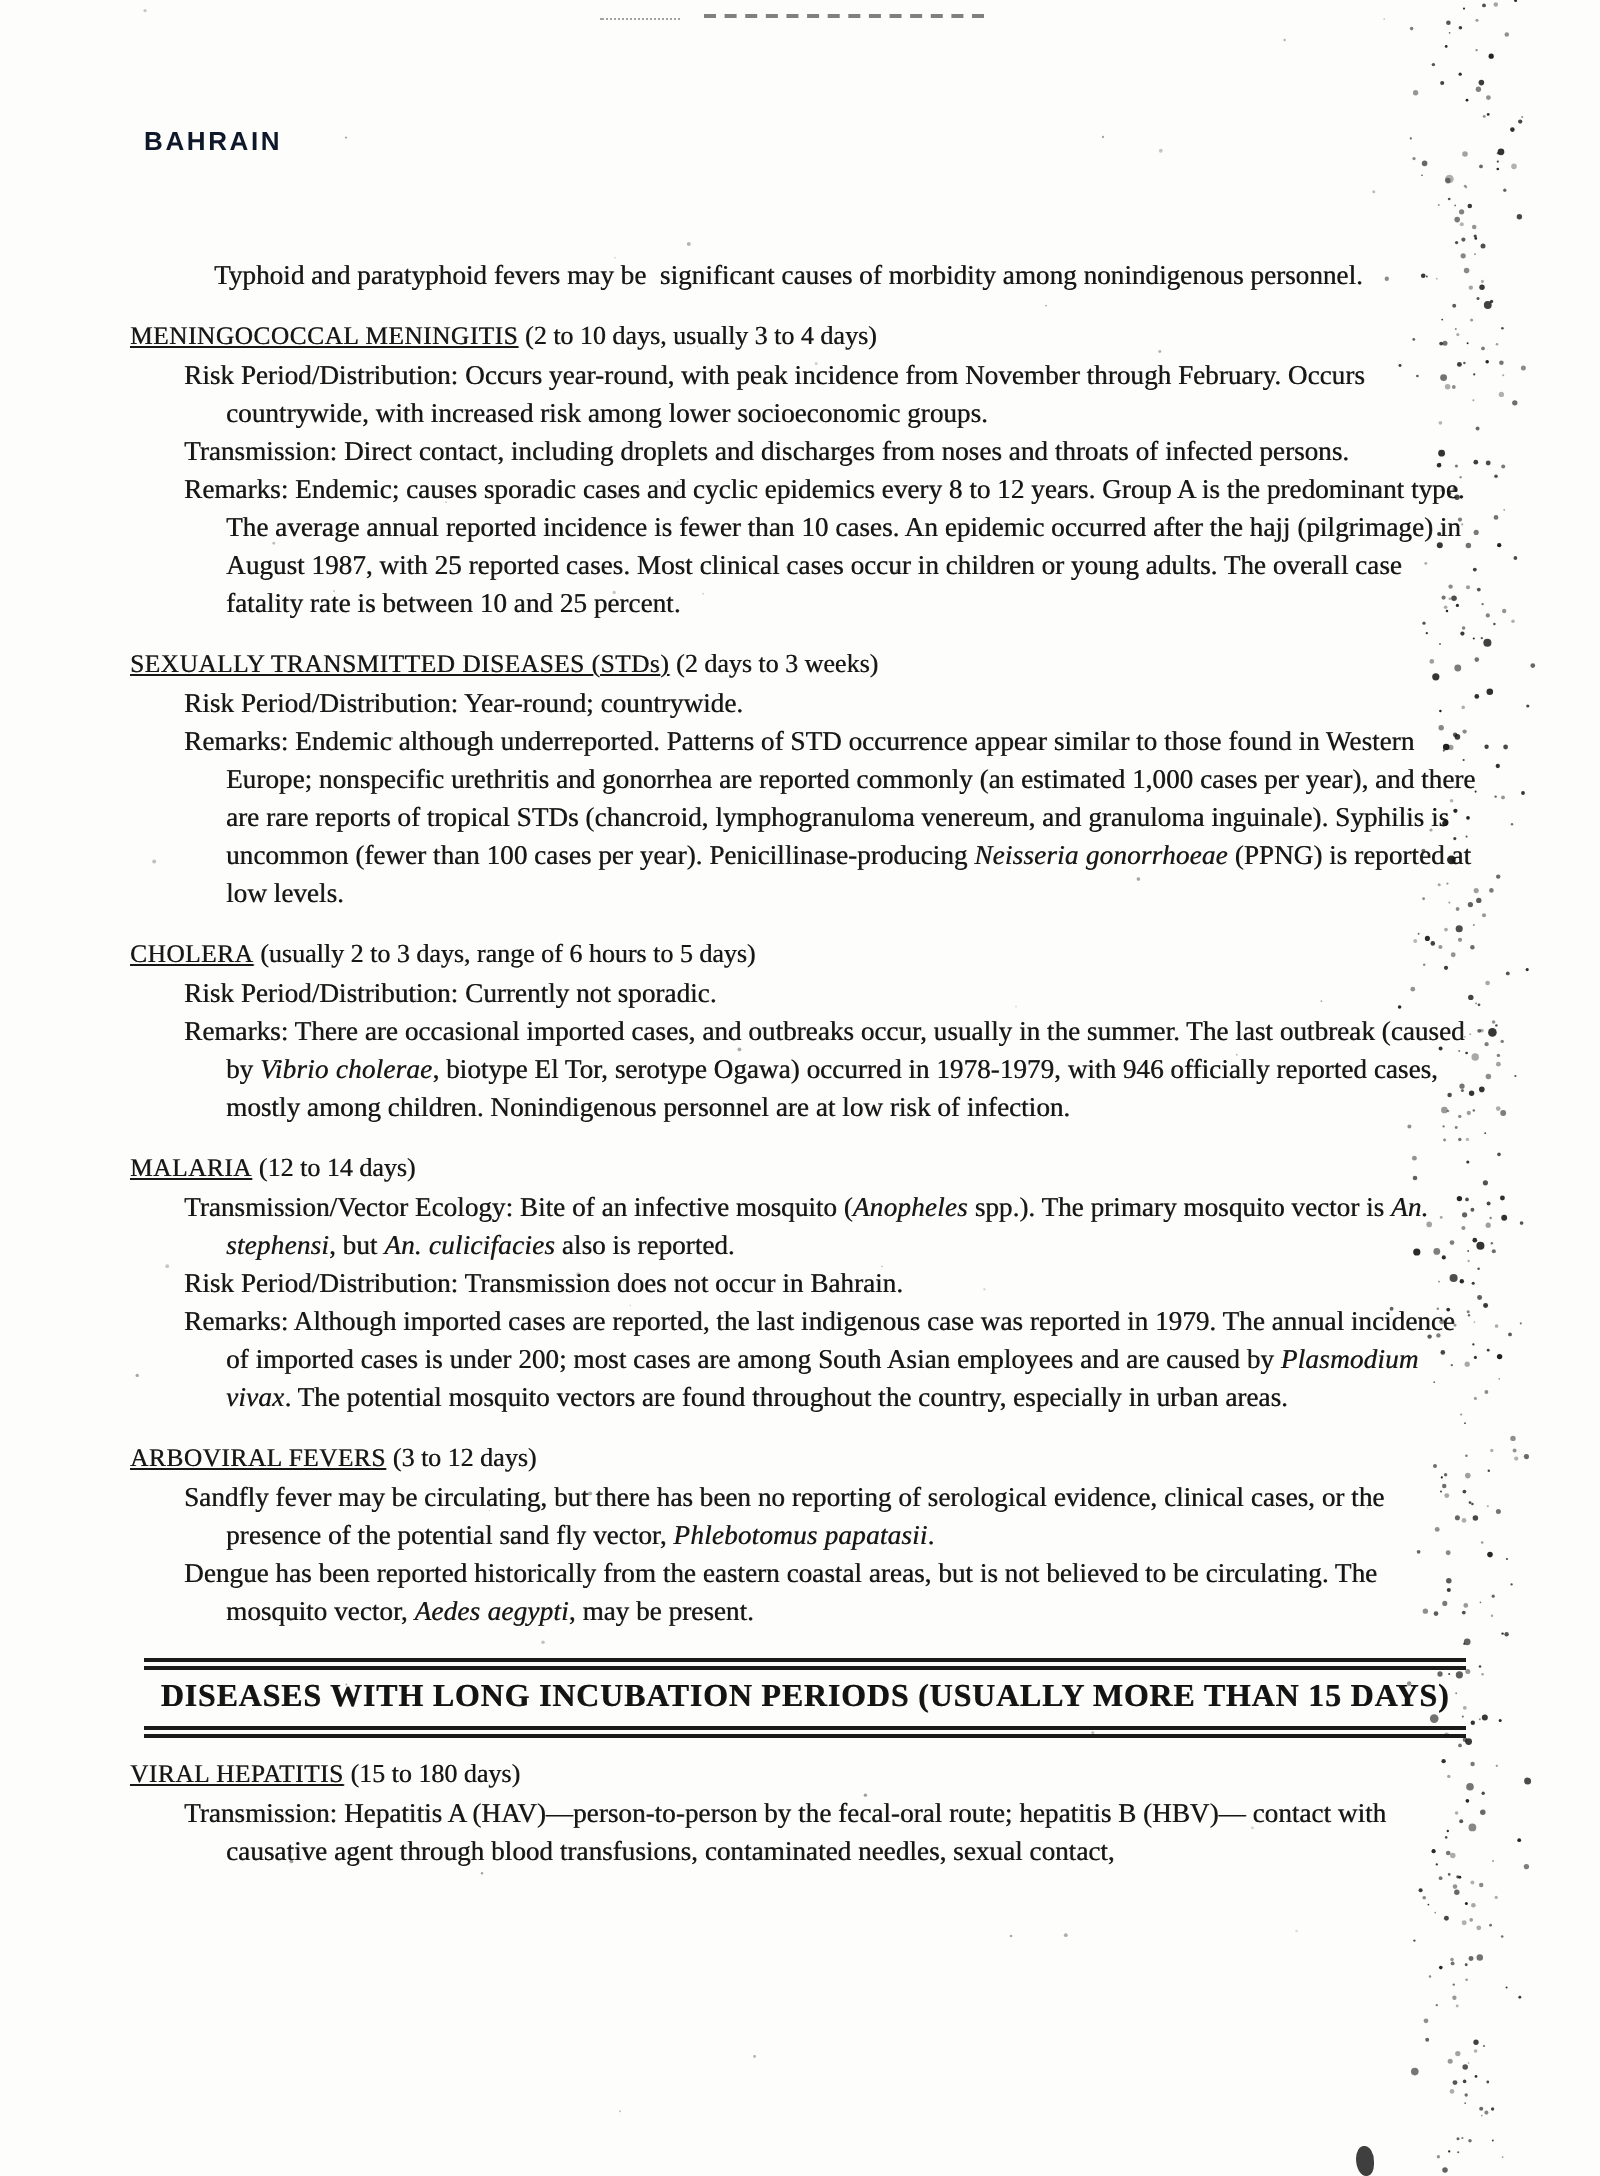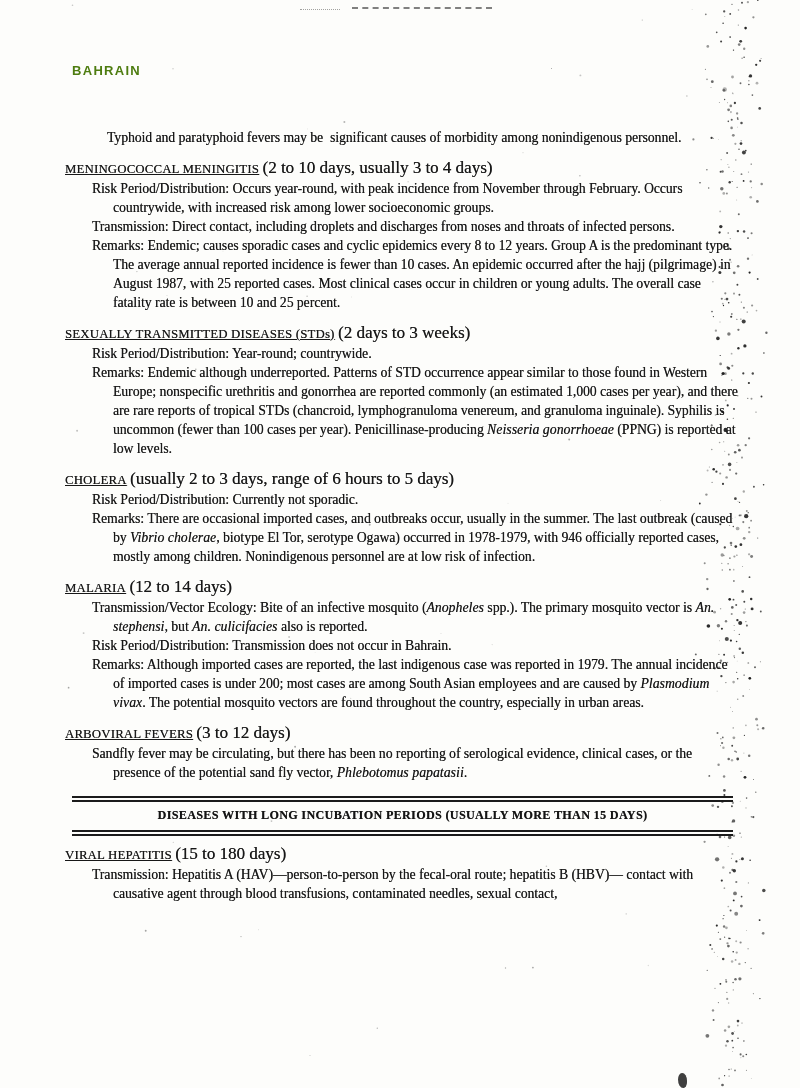--- a/index.html
+++ b/index.html
@@ -9,45 +9,45 @@
     overflow:hidden;
     position:relative;
     font-family:"Liberation Serif","DejaVu Serif",serif;
   }
   .page { position:absolute; inset:0; }
 
   .country {
     margin:63px 0 0 72px;
     font-family:"Liberation Sans","DejaVu Sans",sans-serif;
     font-size:13px; font-weight:700; letter-spacing:1.3px;
-    color:#4d7c0f;
+    color:#0f172a;
   }
 
   .content {
     width:678px; margin-left:64px;
     font-size:13.6px; line-height:19px; color:#171717;
     text-shadow:0.25px 0 0 rgba(20,20,20,0.75);
   }
 
   .intro { margin:50px 0 0 43px; width:624px; white-space:pre-wrap; }
 
   .disease { margin-top:11px; }
   .sec-head { margin-left:1px; }
   .sec-title { font-size:12.7px; letter-spacing:0.25px;text-decoration:underline; }
-  .sec-inc { font-size:17px;text-align:center; }
+  .sec-inc { font-size:13px;text-align:center; }
   .entry { margin-left:49px; text-indent:-21px; }
   .entry i { letter-spacing:0.1px; }
 
   .banner {
     margin:14px 0 8px 8px; width:661px;
     border-top:6px double #1b1b1b;
     border-bottom:6px double #1b1b1b;
     padding:4px 0 5px;
     text-align:center;
-    font-size:12px; font-weight:700; letter-spacing:0.4px;
+    font-size:16px; font-weight:700; letter-spacing:0.4px;
     color:#141414;
   }
 
   .top-smudge {
     position:absolute; left:352px; top:7px; width:140px; height:0;
     border-top:2px dashed rgba(25,25,25,0.55);
   }
   .top-smudge2 {
     position:absolute; left:300px; top:9px; width:40px; height:0;
     border-top:1px dotted rgba(25,25,25,0.4);
@@ -94,20 +94,21 @@
     <section class="disease">
       <div class="sec-head"><span class="sec-title">MALARIA</span> <span class="sec-inc">(12 to 14 days)</span></div>
       <p class="entry"><span>Transmission/Vector Ecology:</span> <span>Bite of an infective mosquito (<i>Anopheles</i> spp.). The primary mosquito vector is <i>An. stephensi</i>, but <i>An. culicifacies</i> also is reported.</span></p>
       <p class="entry"><span>Risk Period/Distribution:</span> <span>Transmission does not occur in Bahrain.</span></p>
       <p class="entry"><span>Remarks:</span> <span>Although imported cases are reported, the last indigenous case was reported in 1979. The annual incidence of imported cases is under 200; most cases are among South Asian employees and are caused by <i>Plasmodium vivax</i>. The potential mosquito vectors are found throughout the country, especially in urban areas.</span></p>
     </section>
 
     <section class="disease">
       <div class="sec-head"><span class="sec-title">ARBOVIRAL FEVERS</span> <span class="sec-inc">(3 to 12 days)</span></div>
       <p class="entry"><span></span> <span>Sandfly fever may be circulating, but there has been no reporting of serological evidence, clinical cases, or the presence of the potential sand fly vector, <i>Phlebotomus papatasii</i>.</span></p>
+      <p class="entry"><span></span> <span>Dengue has been reported historically from the eastern coastal areas, but is not believed to be circulating. The mosquito vector, <i>Aedes aegypti</i>, may be present.</span></p>
     </section>
 
     <div class="banner"><span>DISEASES WITH LONG INCUBATION PERIODS (USUALLY MORE THAN 15 DAYS)</span></div>
 
     <section class="disease" style="margin-top:8px">
       <div class="sec-head"><span class="sec-title">VIRAL HEPATITIS</span> <span class="sec-inc">(15 to 180 days)</span></div>
       <p class="entry"><span>Transmission:</span> <span>Hepatitis A (HAV)—person-to-person by the fecal-oral route; hepatitis B (HBV)— contact with causative agent through blood transfusions, contaminated needles, sexual contact,</span></p>
     </section>
 
   </div>

